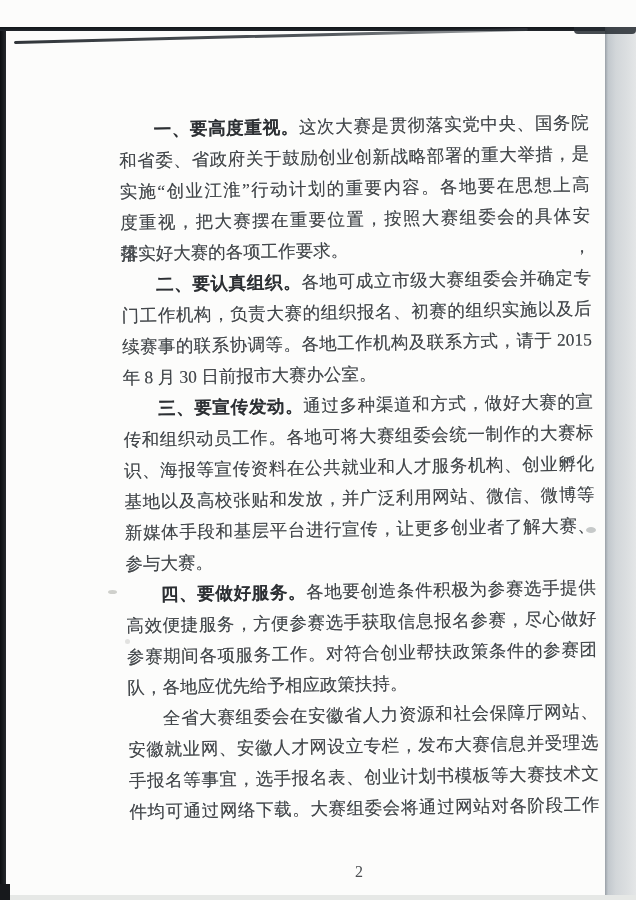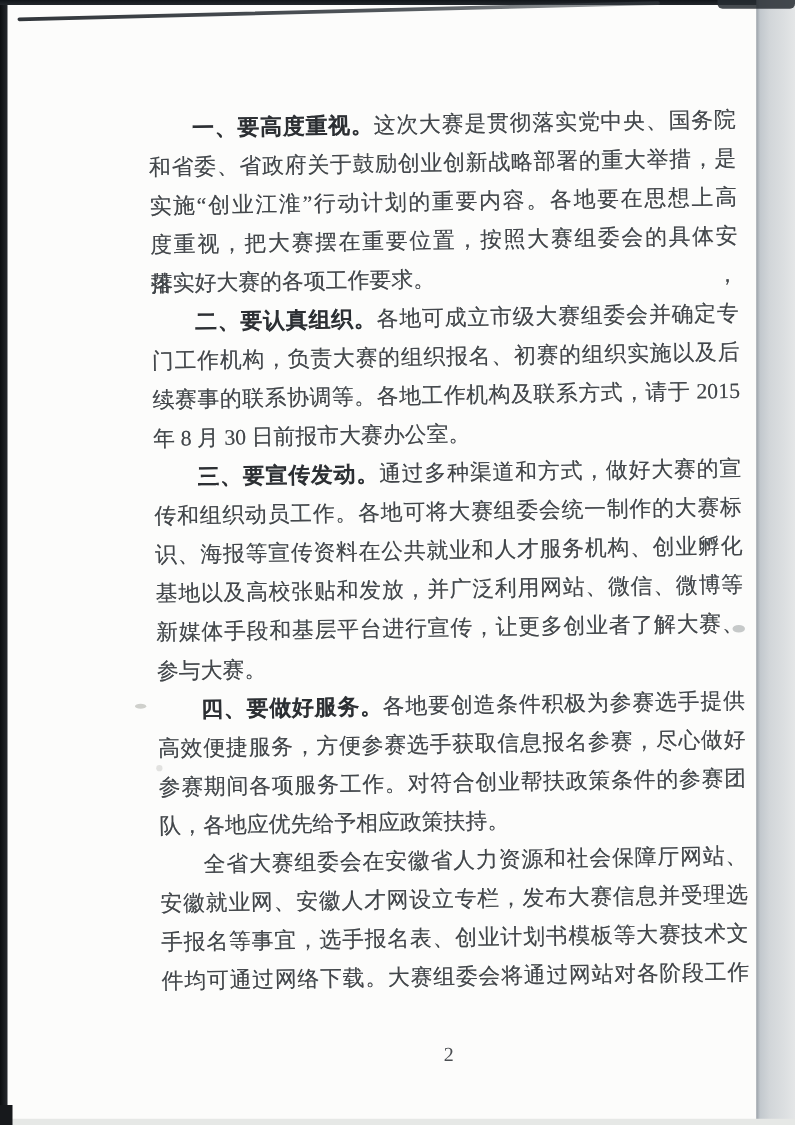--- a/index.html
+++ b/index.html
@@ -1,21 +1,21 @@
 <!DOCTYPE html>
 <html><head>
 <meta charset="utf-8">
 <style>
   html,body{margin:0;padding:0;}
   body{
     width:636px;height:900px;overflow:hidden;position:relative;
     background:#fcfcfb;
     font-family:"Liberation Serif","DejaVu Serif",serif;
   }
-  .paper{position:absolute;inset:0;background:#fcfcfb;}
+  .paper{position:absolute;inset:0;background:#fcfcfb;margin-top:27px;}
 
   
   .edge-left{position:absolute;left:0;top:0;width:6px;height:900px;
     background:linear-gradient(to right,#0c0e10,#26292d);z-index:5;}
   .edge-top{position:absolute;left:0;top:0;width:636px;height:4px;
     background:linear-gradient(to bottom,#111519,#23272c);z-index:5;}
   .paper-edge-line{position:absolute;left:14px;top:14px;width:514px;height:2.5px;
     background:linear-gradient(to right,rgba(38,43,48,.95),rgba(52,58,64,.85) 60%,rgba(64,70,76,.45));
     transform:rotate(-1.45deg);transform-origin:0 50%;z-index:5;border-radius:2px;}
   .edge-right{position:absolute;left:605px;top:0;width:31px;height:900px;z-index:5;

